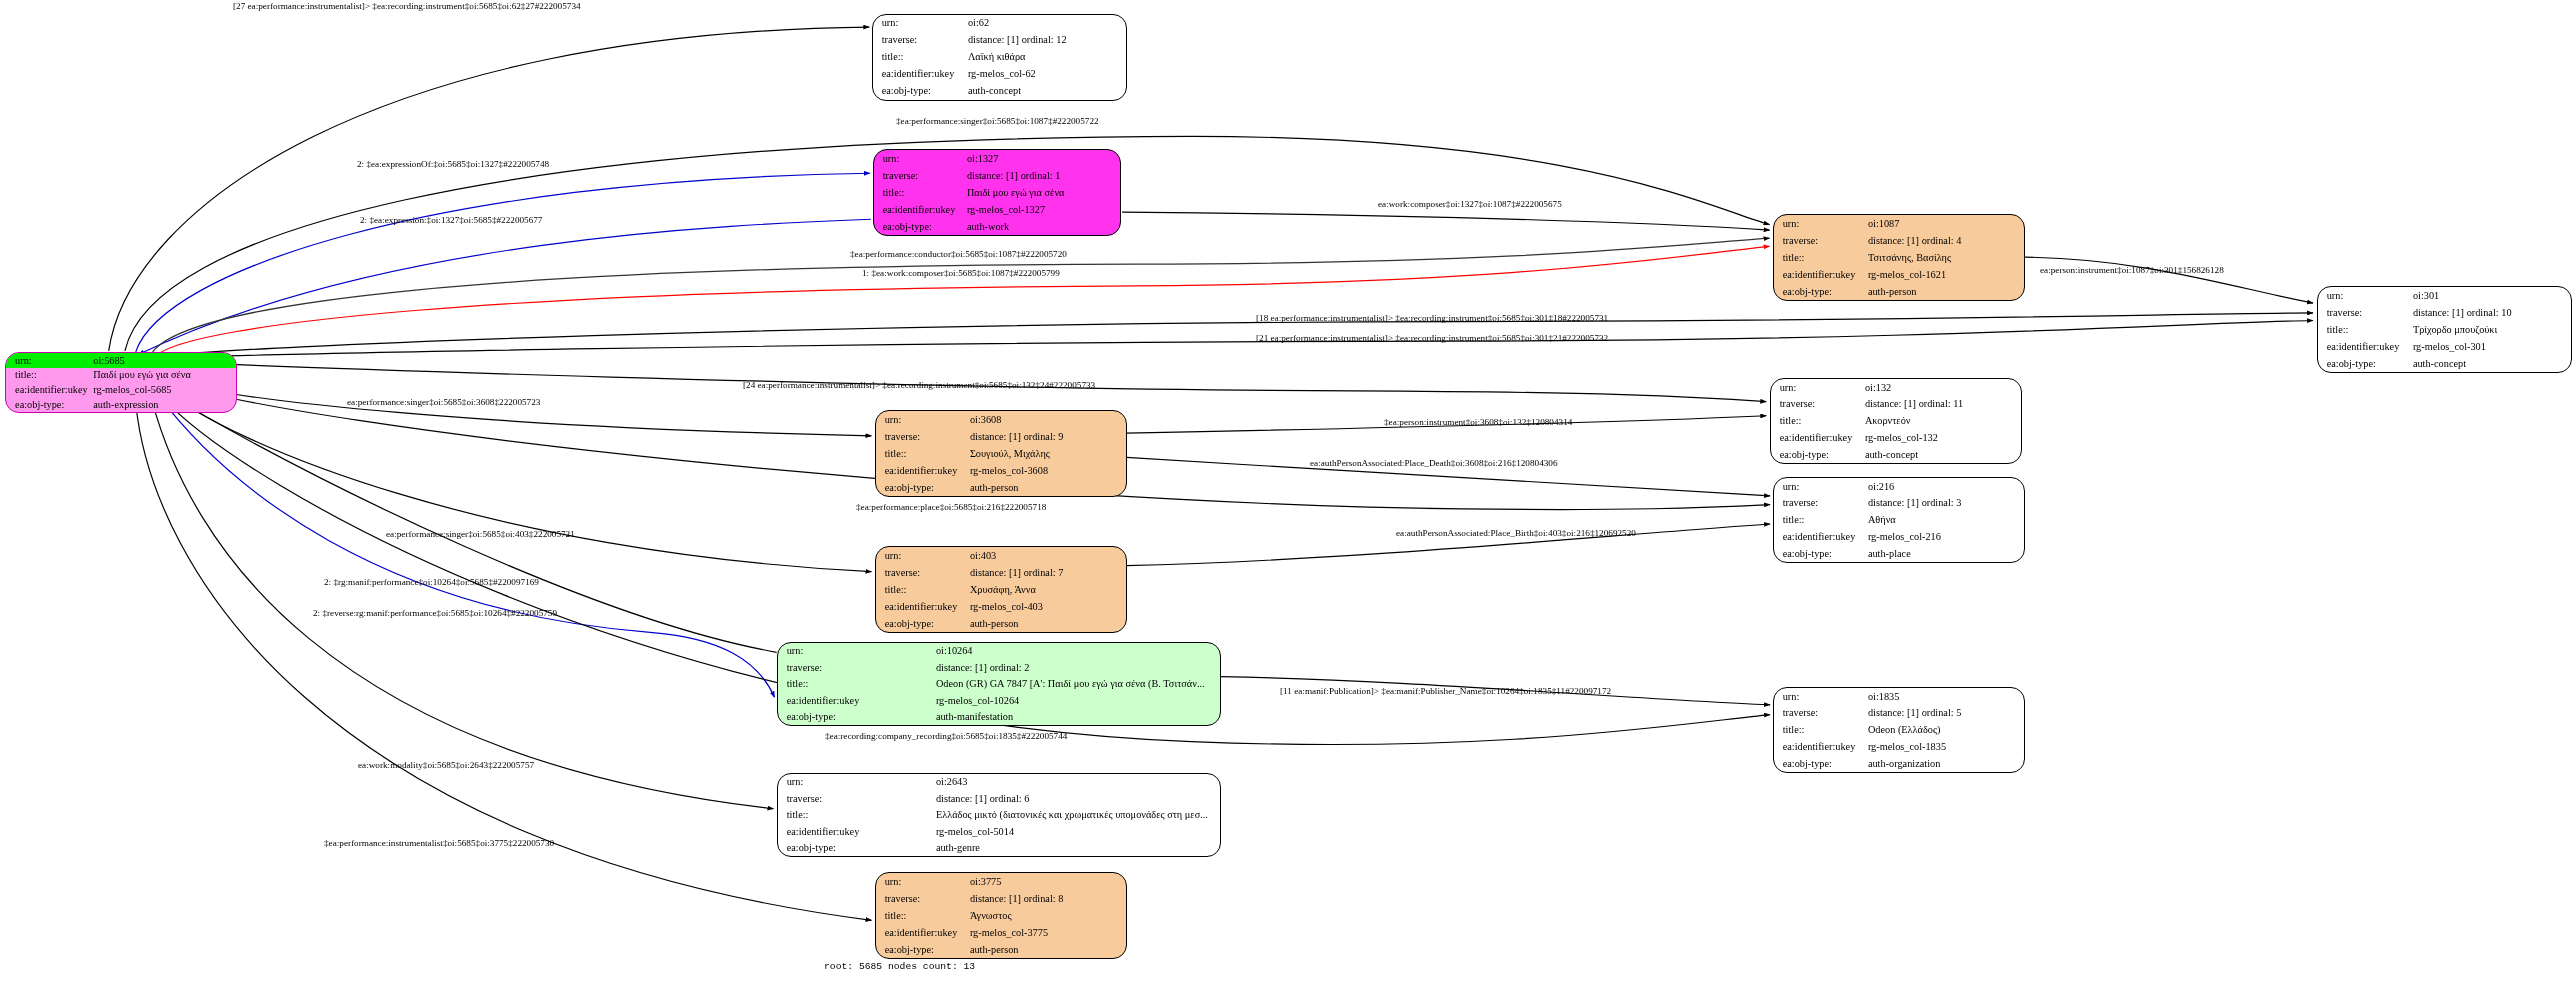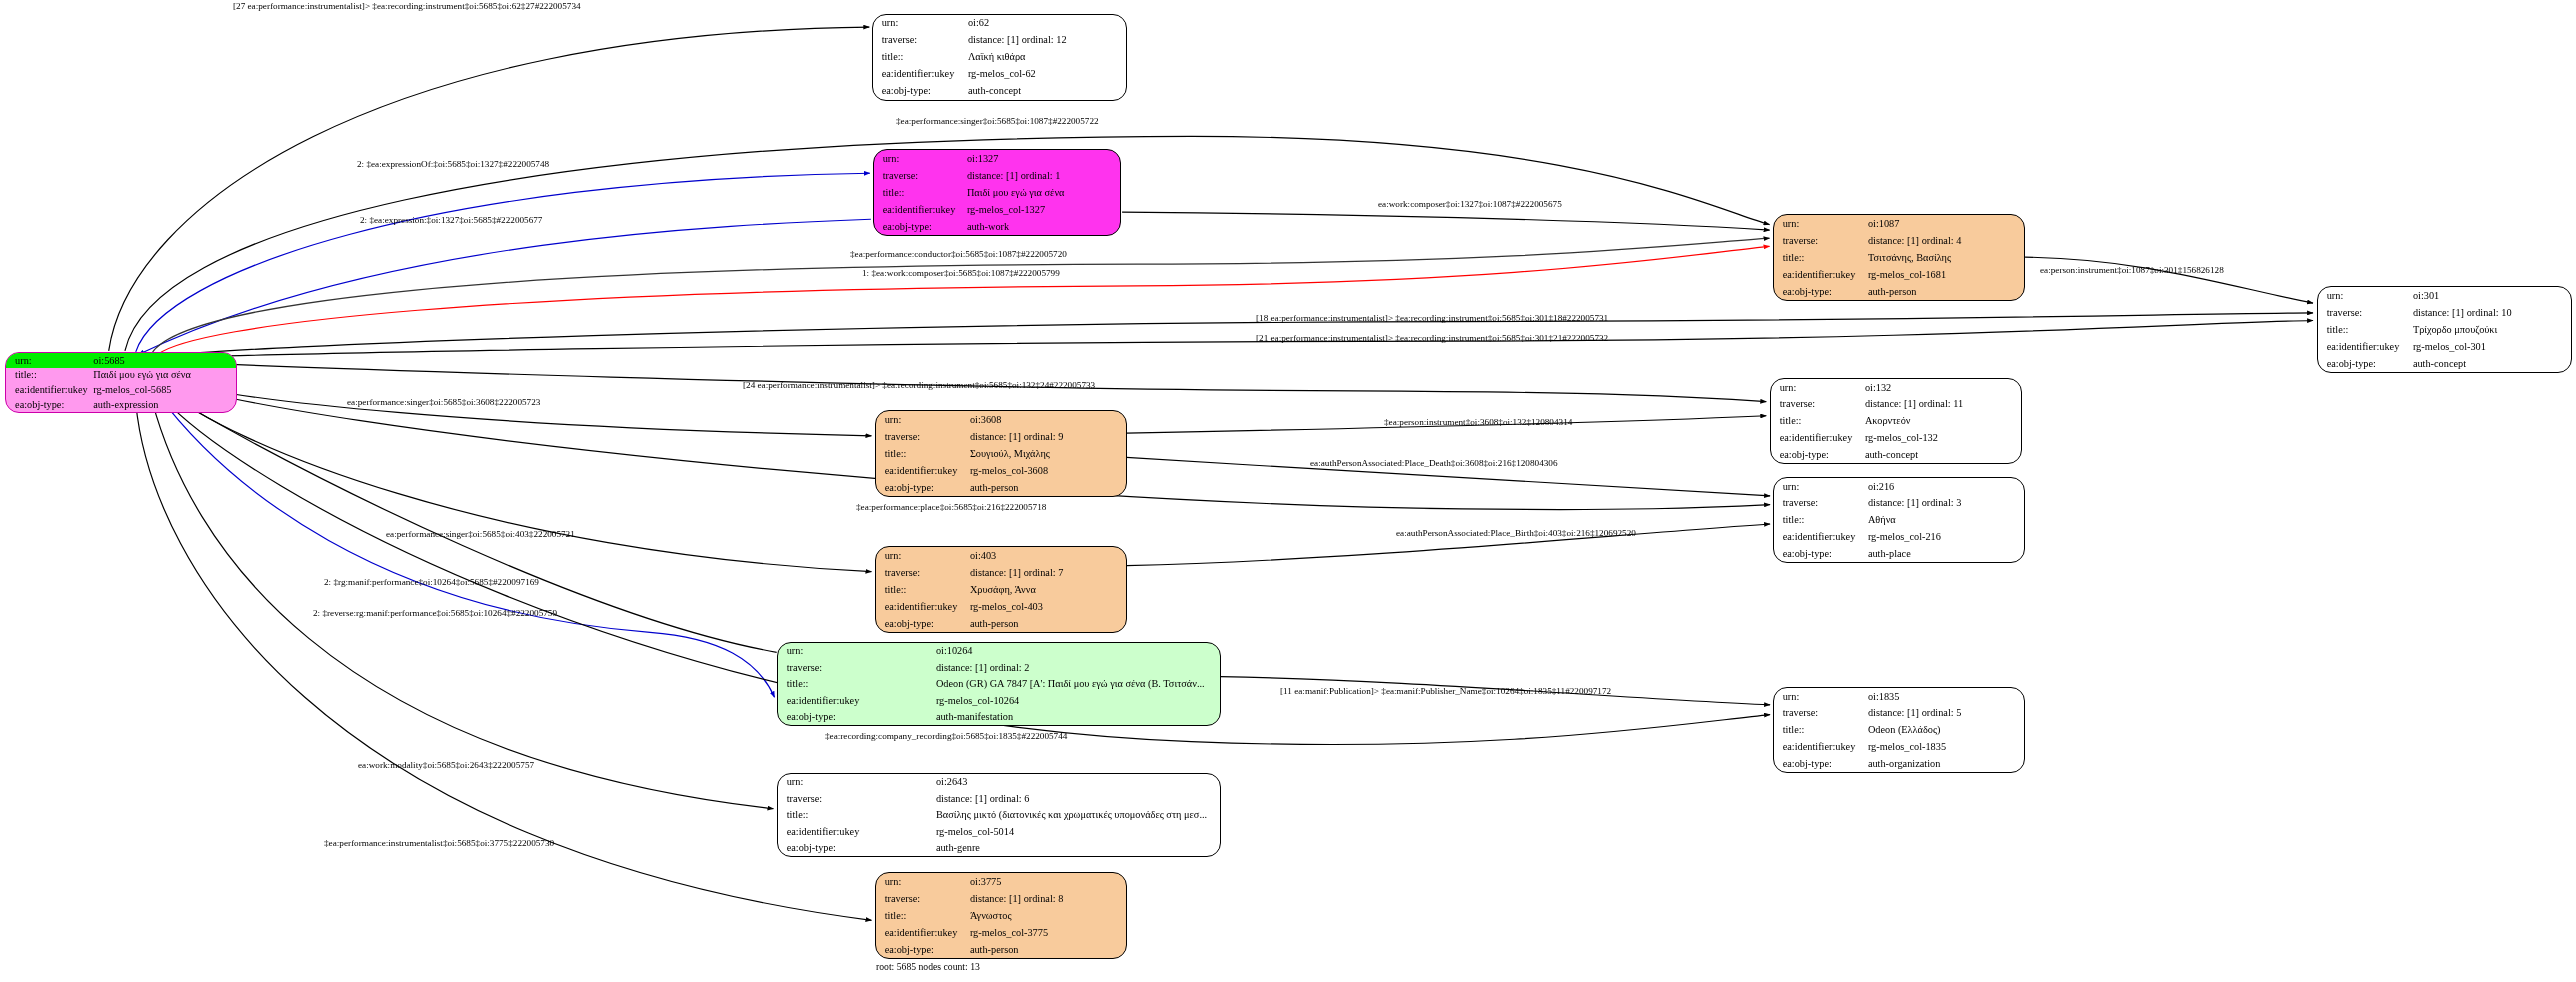--- a/index.html
+++ b/index.html
@@ -175,21 +175,21 @@
             <tr>
               <td class="k" style="width:83px">traverse:</td>
               <td class="v">distance: [1]     ordinal: 4</td>
             </tr>
             <tr>
               <td class="k" style="width:83px">title::</td>
               <td class="v">Τσιτσάνης, Βασίλης</td>
             </tr>
             <tr>
               <td class="k" style="width:83px">ea:identifier:ukey</td>
-              <td class="v">rg-melos_col-1681</td>
+              <td class="v">rg-melos_col-1621</td>
             </tr>
             <tr>
               <td class="k" style="width:83px">ea:obj-type:</td>
               <td class="v">auth-person</td>
             </tr>
           </tbody>
         </table>
       </div>
       <div class="node white" style="left: 2317px; top: 286px; width: 255px; height: 87px;">
         <table>
@@ -379,21 +379,21 @@
             <tr>
               <td class="k" style="width:147px">urn:</td>
               <td class="v">oi:2643</td>
             </tr>
             <tr>
               <td class="k" style="width:147px">traverse:</td>
               <td class="v">distance: [1]    ordinal: 6</td>
             </tr>
             <tr>
               <td class="k" style="width:147px">title::</td>
-              <td class="v">Βασίλης μικτό (διατονικές και χρωματικές υπομονάδες στη μεσ...</td>
+              <td class="v">Ελλάδος μικτό (διατονικές και χρωματικές υπομονάδες στη μεσ...</td>
             </tr>
             <tr>
               <td class="k" style="width:147px">ea:identifier:ukey</td>
               <td class="v">rg-melos_col-5014</td>
             </tr>
             <tr>
               <td class="k" style="width:147px">ea:obj-type:</td>
               <td class="v">auth-genre</td>
             </tr>
           </tbody>
@@ -445,15 +445,15 @@
       <div class="elabel" style="left: 1354px; top: 529px; margin-left: 42px;">ea:authPersonAssociated:Place_Birth‡oi:403‡oi:216‡120692520</div>
       <div class="elabel" style="left: 347px; top: 530px; padding-left: 39px;">ea:performance:singer‡oi:5685‡oi:403‡222005721</div>
       <div class="elabel" style="left: 324px; top: 578px;">2: ‡rg:manif:performance‡oi:10264‡oi:5685‡#220097169</div>
       <div class="elabel" style="left: 313px; top: 609px;">2: ‡reverse:rg:manif:performance‡oi:5685‡oi:10264‡#222005759</div>
       <div class="elabel" style="left: 1280px; top: 687px;">[11 ea:manif:Publication]&gt; ‡ea:manif:Publisher_Name‡oi:10264‡oi:1835‡11#220097172</div>
       <div class="elabel" style="left: 825px; top: 732px;">‡ea:recording:company_recording‡oi:5685‡oi:1835‡#222005744</div>
       <div class="elabel" style="left: 358px; top: 761px;">ea:work:modality‡oi:5685‡oi:2643‡222005757</div>
       <div class="elabel" style="left: 324px; top: 839px;">‡ea:performance:instrumentalist‡oi:5685‡oi:3775‡222005730</div>
     </div>
 
-  <div class="caption" style="left:876px;top:961px;">root: 5685 nodes count: 13</div>
+  <div class="caption" style="left:824px;top:961px;font-family:Liberation Mono, monospace;">root: 5685 nodes count: 13</div>
 </div>
 
 
 </body></html>

